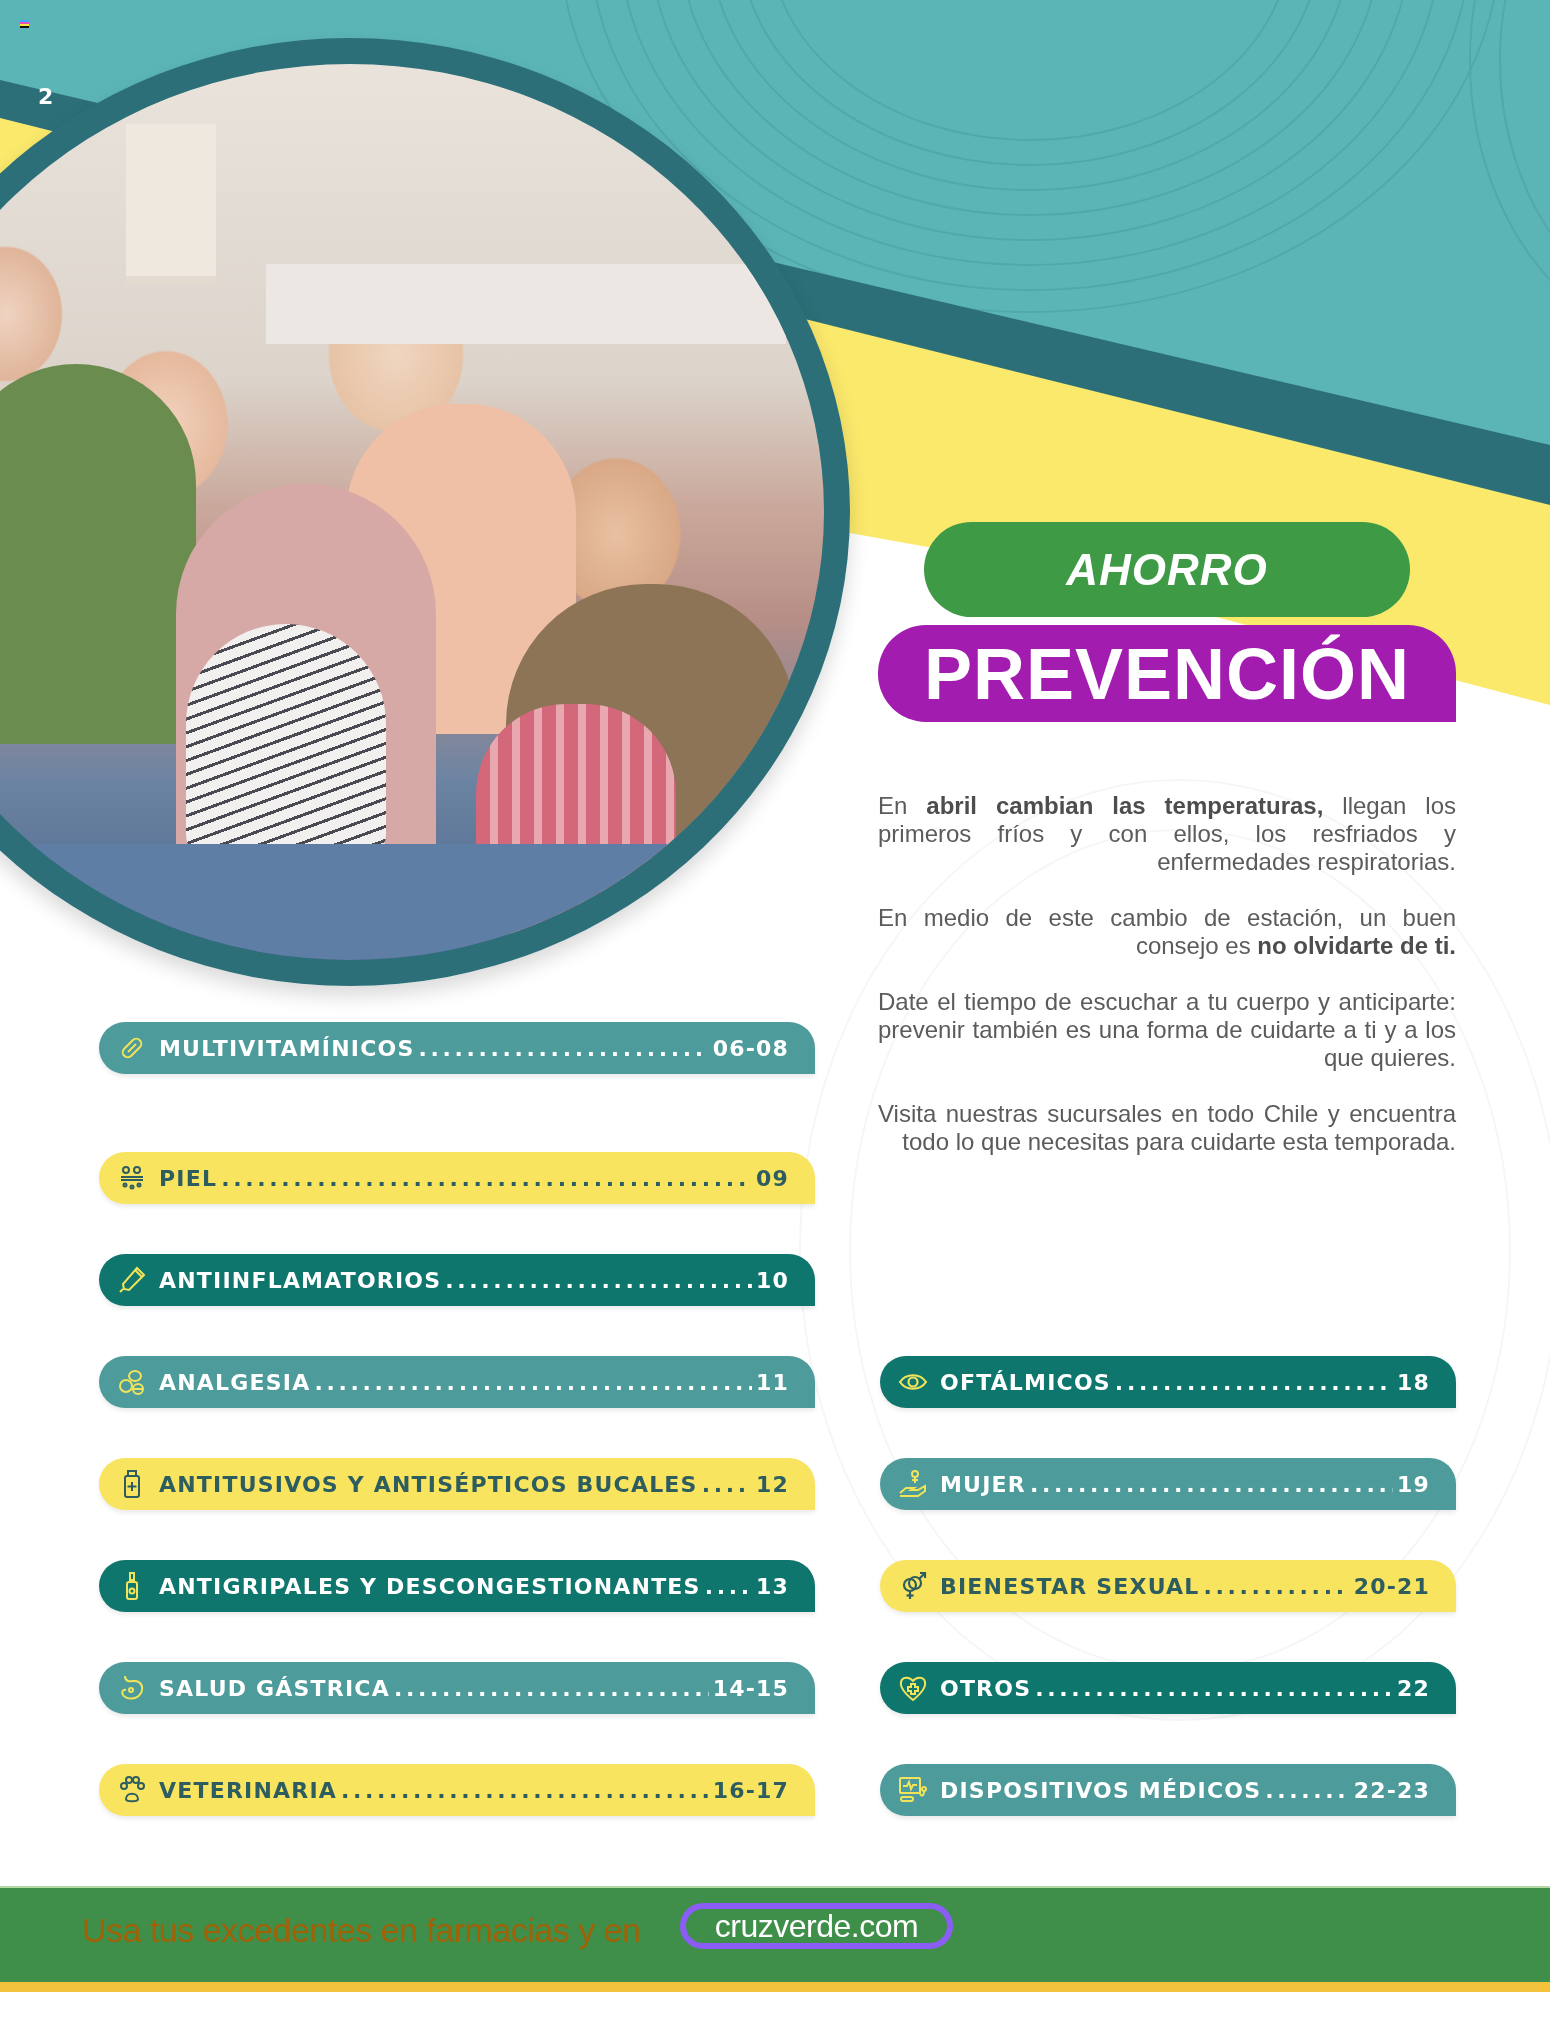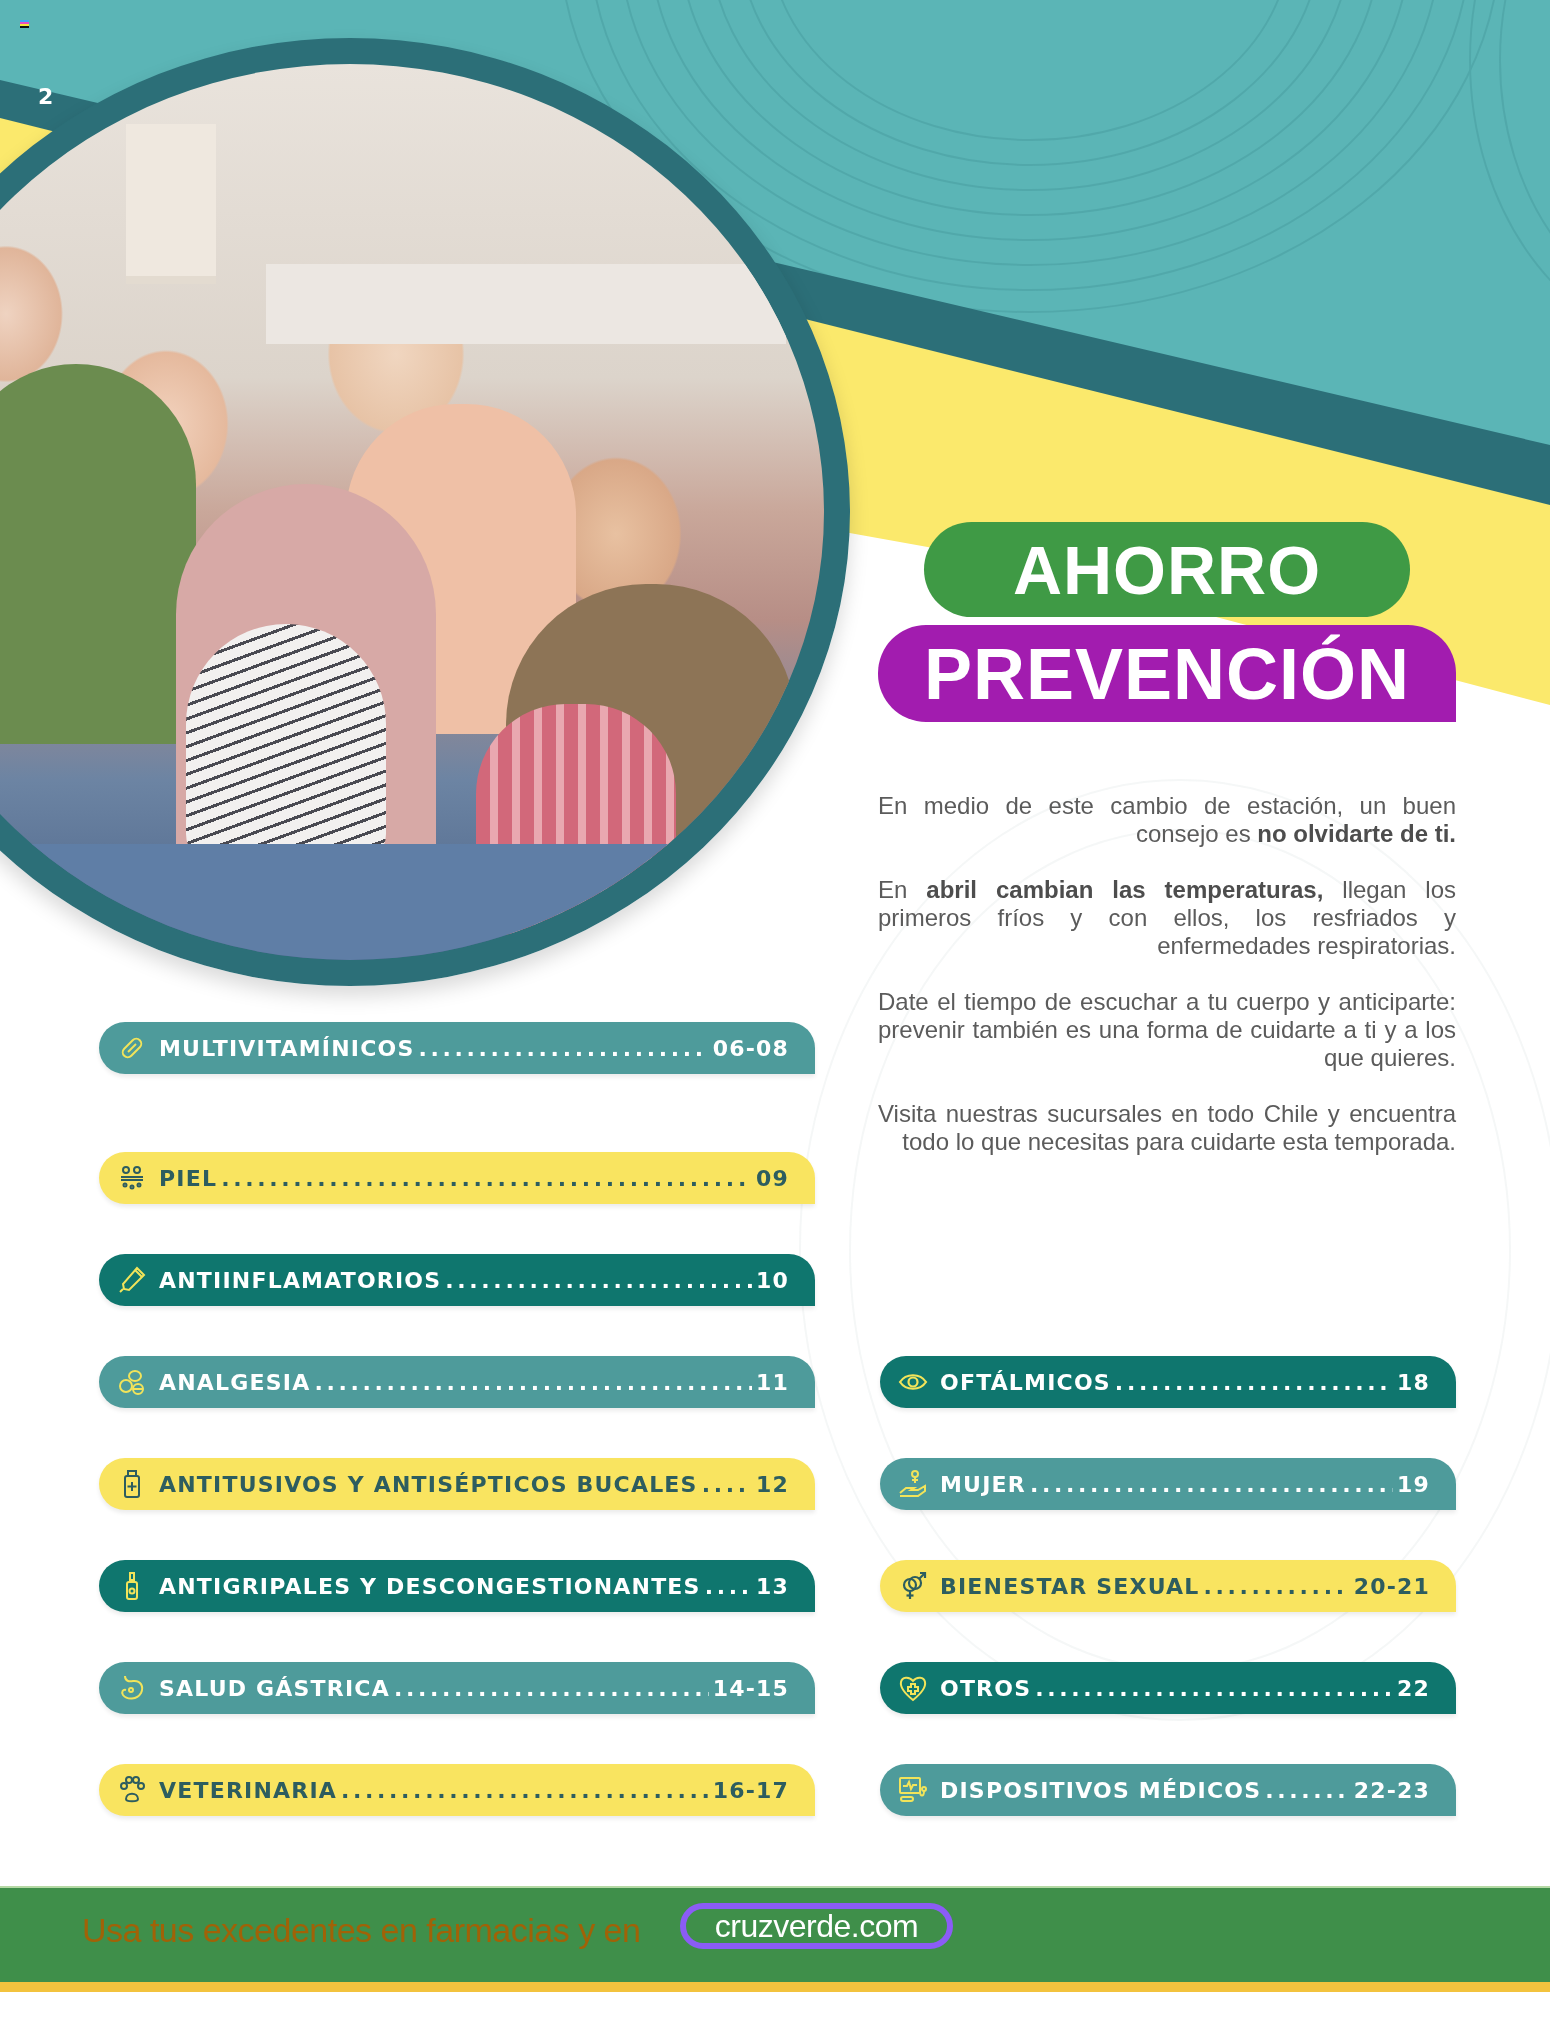--- a/index.html
+++ b/index.html
@@ -30,22 +30,22 @@
   .photo-circle .ph-peach { position: absolute; left: 470px; top: 340px; width: 230px; height: 330px; border-radius: 110px 110px 0 0; background: #efc0a6; }
   .photo-circle .ph-brown { position: absolute; left: 630px; top: 520px; width: 290px; height: 360px; border-radius: 140px 140px 0 0; background: #8d7456; }
   .photo-circle .ph-stripe { position: absolute; left: 310px; top: 560px; width: 200px; height: 240px; border-radius: 100px 100px 30px 30px;
                              background: repeating-linear-gradient(160deg, #f2f0ef 0 10px, #4a4a52 10px 13px); }
   .photo-circle .ph-plaid { position: absolute; left: 600px; top: 640px; width: 200px; height: 230px; border-radius: 90px 90px 20px 20px;
                             background: repeating-linear-gradient(90deg, #d2687a 0 14px, #e9a8b0 14px 22px); }
   .photo-circle .ph-jeans { position: absolute; left: 150px; top: 780px; width: 700px; height: 200px; background: #5f7ea6; }
 
   .hero-titles { position: absolute; left: 878px; top: 522px; width: 578px; }
   .title-ahorro { position: absolute; left: 46px; top: 0; width: 486px; height: 95px; background: #3f9a45;
-                  border-radius: 48px; color: #ffffff; font-weight: 700; font-size: 68px; letter-spacing: 1px;
-                  display: flex; align-items: center; justify-content: center; }
+                  border-radius: 48px; color: #ffffff; font-weight: 700; font-size: 44px; letter-spacing: 1px;
+                  display: flex; align-items: center; justify-content: center; font-style: italic; }
   .title-prevencion { position: absolute; left: 0; top: 103px; width: 578px; height: 97px; background: #a21caf;
                       border-radius: 48px 48px 0 48px; color: #ffffff; font-weight: 700; font-size: 72px; letter-spacing: 1px;
                       display: flex; align-items: center; justify-content: center; }
 
   .intro { position: absolute; left: 878px; top: 792px; width: 578px; color: #5b5b5b; font-size: 24px; line-height: 28px;
            text-align: justify; font-family: "Liberation Sans", sans-serif; }
   .intro p { margin-bottom: 28px; text-align-last: right; }
   .intro b { color: #4d4d4d; font-weight: 700; }
 
   .index-item { position: absolute; height: 52px; display: flex; align-items: center; padding-left: 16px; padding-right: 26px;
@@ -122,22 +122,22 @@
   <div class="ph-plaid"></div>
   <div class="ph-jeans"></div>
 </div>
 
 <div class="hero-titles">
   <div class="title-ahorro">AHORRO</div>
   <div class="title-prevencion">PREVENCIÓN</div>
 </div>
 
 <div class="intro">
+  <p><span>En </span><b>abril cambian las temperaturas,</b><span> llegan los primeros fríos y con ellos, los resfriados y enfermedades respiratorias.</span></p>
   <p><span>En medio de este cambio de estación, un buen consejo es </span><b>no olvidarte de ti.</b><span></span></p>
-  <p><span>En </span><b>abril cambian las temperaturas,</b><span> llegan los primeros fríos y con ellos, los resfriados y enfermedades respiratorias.</span></p>
   <p><span>Date el tiempo de escuchar a tu cuerpo y anticiparte: prevenir también es una forma de cuidarte a ti y a los que quieres.</span><b></b><span></span></p>
   <p><span>Visita nuestras sucursales en todo Chile y encuentra todo lo que necesitas para cuidarte esta temporada.</span><b></b><span></span></p>
 </div>
 
 <div class="index-item teal" style="left:99px; top:1022px; width:716px;">
   <span class="ic">
       <svg viewBox="0 0 30 30" fill="none" stroke="#f2e45a" stroke-width="2">
         <rect x="4" y="10" width="22" height="10" rx="5" transform="rotate(-45 15 15)"></rect>
         <line x1="11" y1="11" x2="19" y2="19" transform="rotate(90 15 15)"></line>
       </svg>

